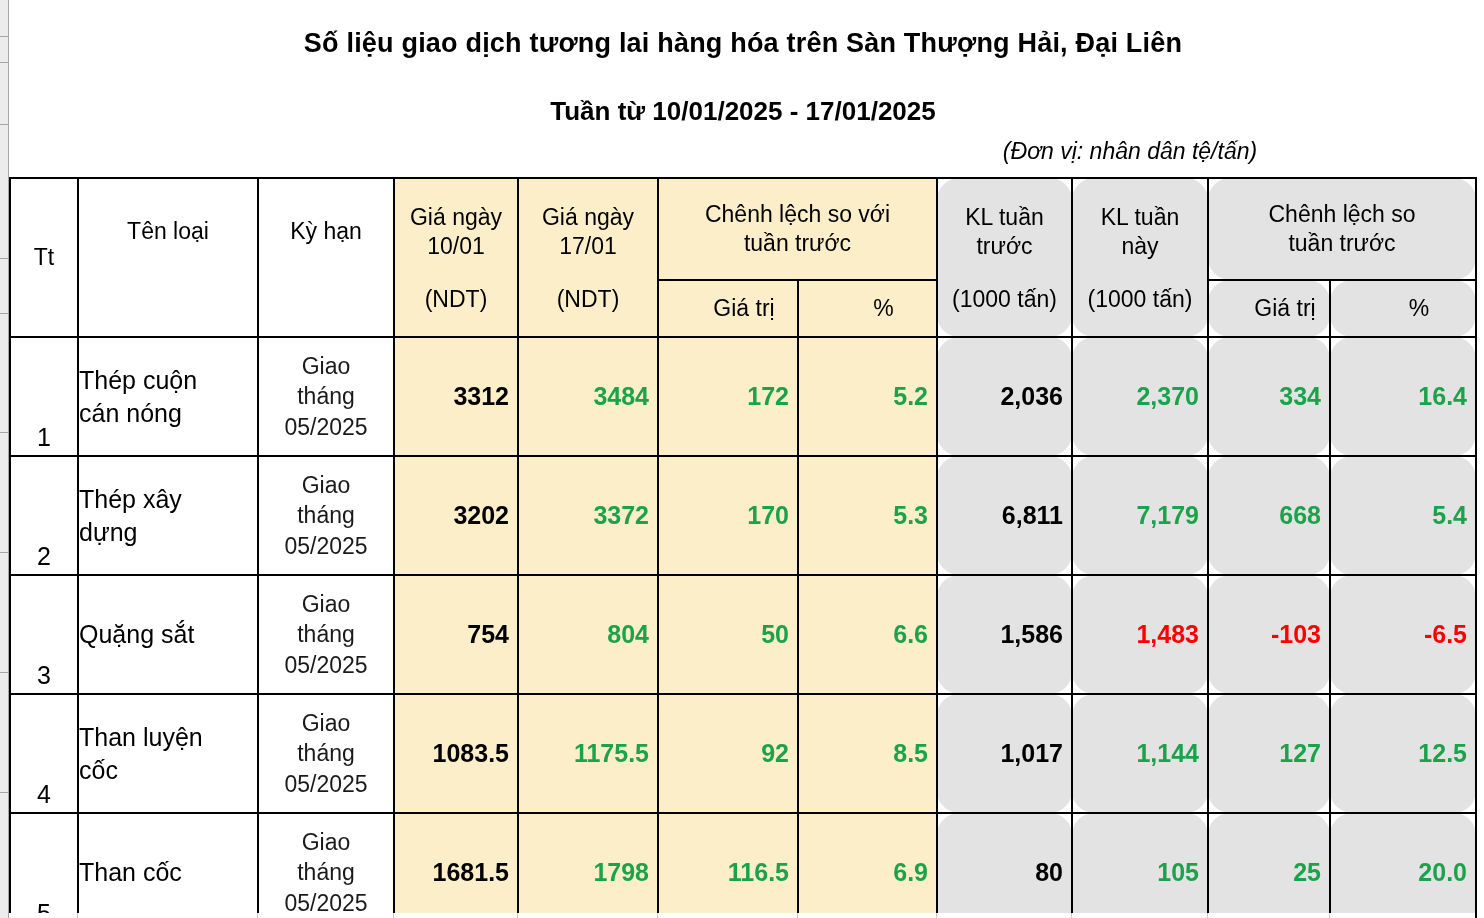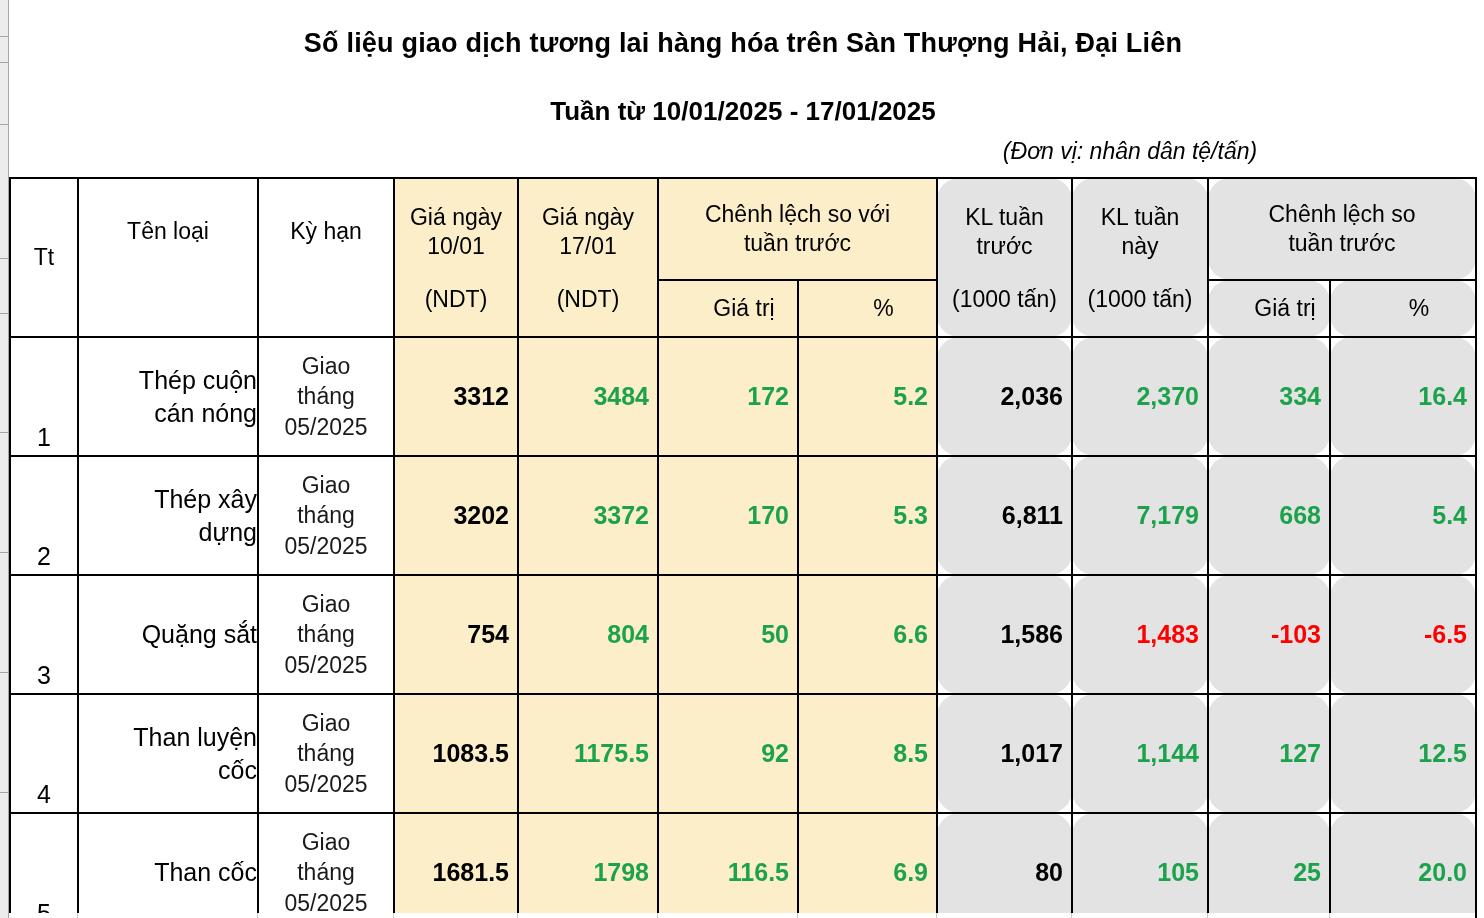--- a/index.html
+++ b/index.html
@@ -27,21 +27,21 @@
   .bg-vol{background:var(--vol-bg);border-radius:22px;}
   .hdr-wrap{height:136px;display:flex;flex-direction:column;}
   .hdr-main{flex:0 0 84px;display:flex;align-items:center;justify-content:center;
     white-space:pre-line;line-height:1.25;text-align:center;}
   .hdr-sub{flex:1 1 auto;display:flex;align-items:center;justify-content:center;text-align:center;}
   .hdr-center{height:136px;display:flex;align-items:center;justify-content:center;}
   thead tr.sub-row th{height:55px;text-align:center;vertical-align:middle;padding-left:32px;}
   tbody tr{height:119px;}
   tbody td{vertical-align:middle;font-size:25px;}
   td.c-tt{vertical-align:bottom;text-align:center;padding-bottom:3px;}
-  td.c-name{text-align:right;white-space:pre-line;line-height:1.3;padding-left:29px;}
+  td.c-name{text-align:left;white-space:pre-line;line-height:1.3;}
   td.c-term{text-align:center;white-space:pre-line;line-height:1.32;font-size:23px;color:#1a1a1a;}
   td.num{text-align:right;padding-right:8px;font-weight:bold;}
   td.price{font-weight:700;}
   .c-positive{color:var(--pos);}
   .c-negative{color:var(--neg);}
   .c-neutral{color:var(--neu);}
   
   .bottom-sliver{position:absolute;left:9px;top:913px;height:5px;width:1466px;background:#fff;}
   .bottom-sliver .vline{position:absolute;top:0;height:5px;width:0;border-left:1px solid #c9c9c9;}
 </style>

